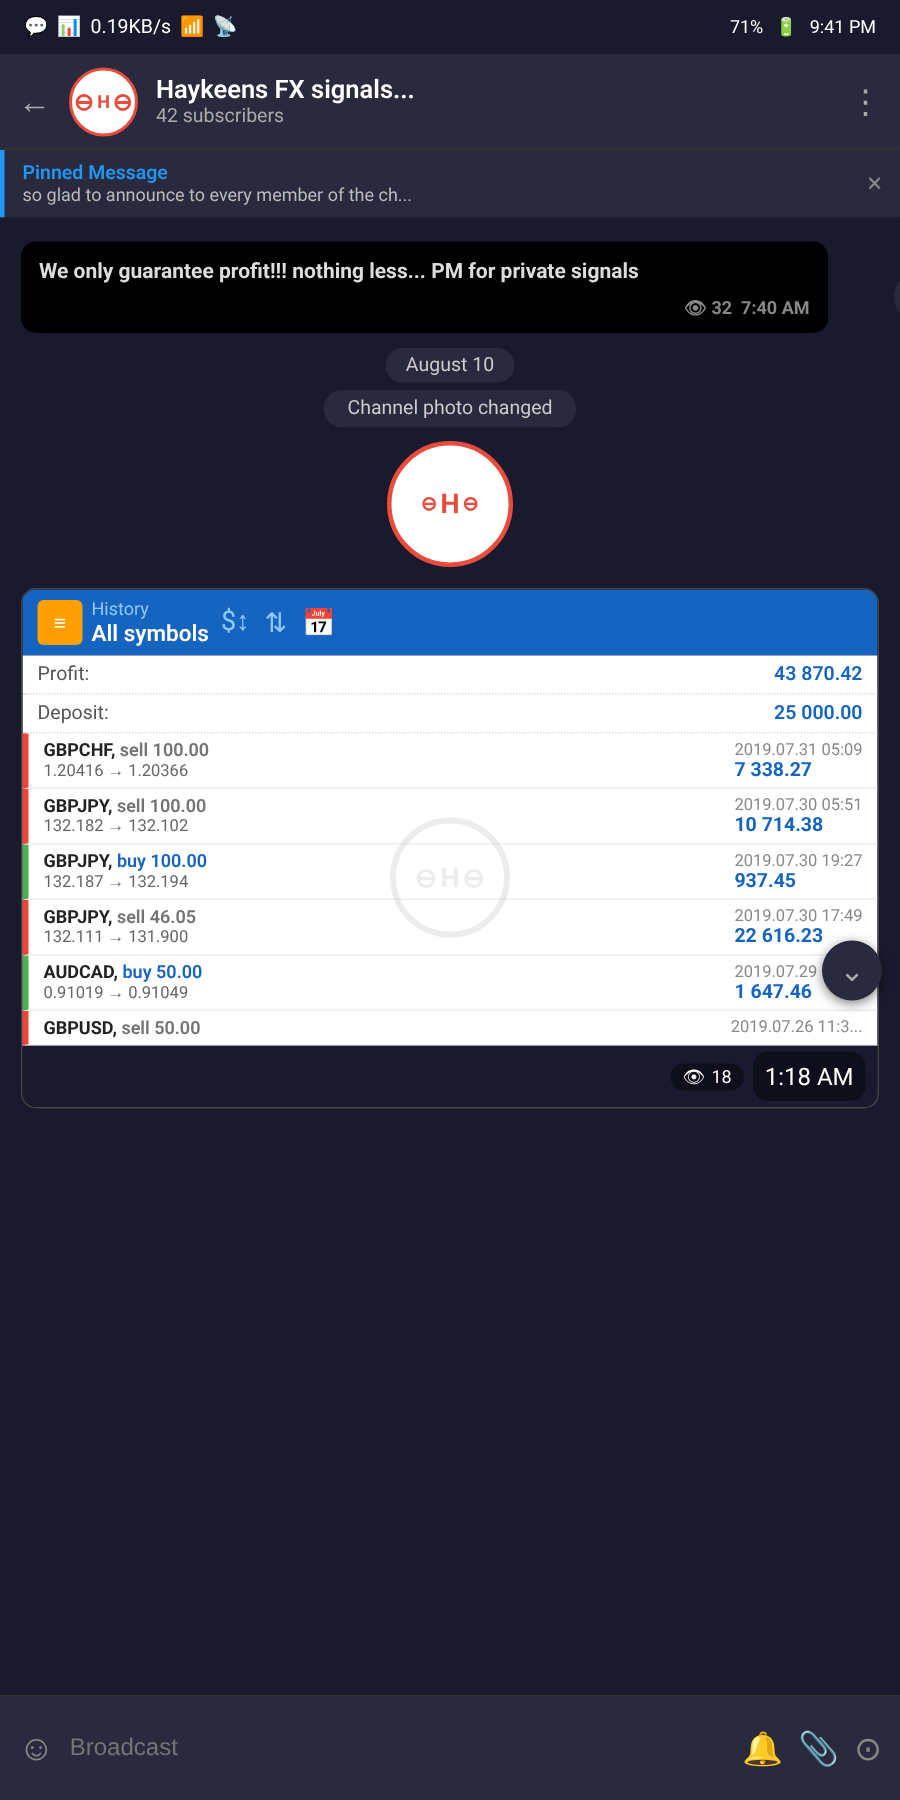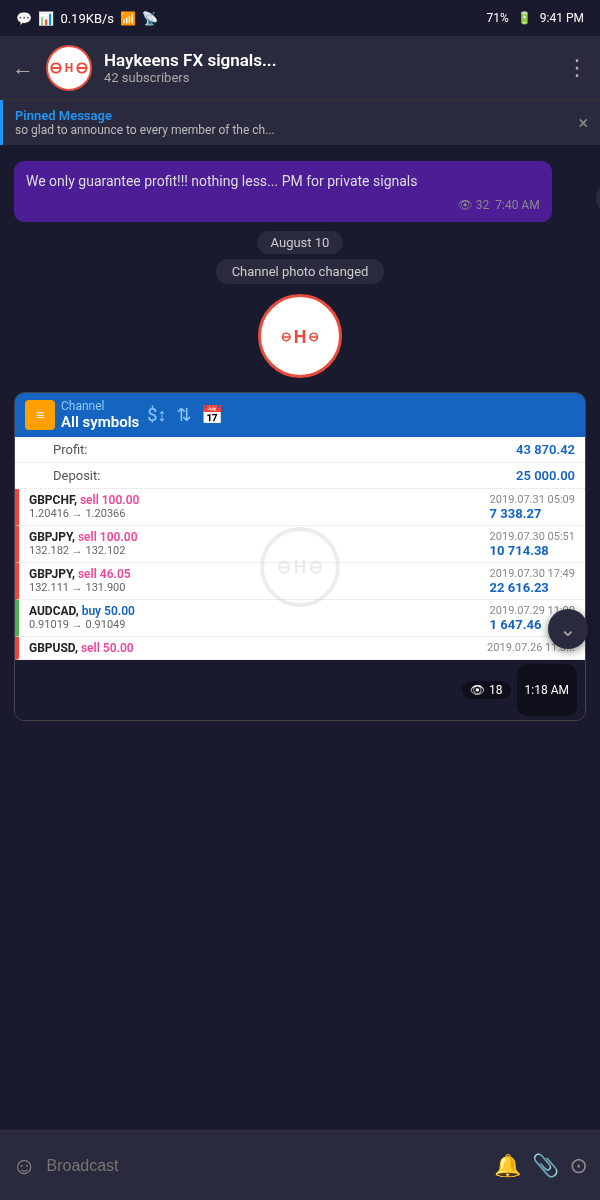--- a/index.html
+++ b/index.html
@@ -73,26 +73,27 @@
     
     .chat-area {
       background: #1a1a2e;
       flex: 1;
       padding: 10px 0;
       overflow: hidden;
     }
 
     
     .msg-bubble {
-      background: #4c1d95;
+      background: #000000;
       border-radius: 10px;
       margin: 6px 14px 6px 14px;
       padding: 10px 12px;
       position: relative;
       max-width: 94%;
+      font-weight: bold;
     }
     .msg-text { font-size: 14px; color: #ddd; line-height: 1.5; }
     .msg-meta {
       display: flex;
       align-items: center;
       justify-content: flex-end;
       gap: 6px;
       margin-top: 6px;
     }
     .msg-views { font-size: 12px; color: #888; display: flex; align-items: center; gap: 3px; }
@@ -179,54 +180,54 @@
 
     .history-body { background: #fff; color: #222; }
 
     .summary-row {
       display: flex;
       justify-content: space-between;
       padding: 5px 10px;
       border-bottom: 1px dotted #ddd;
       font-size: 13px;
     }
-    .summary-row .label { color: #555; margin-left: 28px; }
+    .summary-row .label { color: #555; }
     .summary-row .value { color: #1565c0; font-weight: 600; }
 
     .trade-row {
       border-left: 4px solid #4caf50;
       padding: 4px 10px;
       border-bottom: 1px solid #eee;
       display: flex;
       justify-content: space-between;
       align-items: flex-start;
       font-size: 12px;
     }
     .trade-row.sell { border-left-color: #f44336; }
     .trade-left {}
     .trade-pair { font-weight: 700; color: #222; }
     .trade-action-buy { color: #1565c0; font-weight: 600; }
-    .trade-action-sell { color: #ec4899; font-weight: 600; }
+    .trade-action-sell { color: #737373; font-weight: 600; }
     .trade-prices { color: #666; font-size: 11px; }
     .trade-right { text-align: left; }
     .trade-date { color: #888; font-size: 11px; }
     .trade-profit { color: #1565c0; font-weight: 700; font-size: 13px; }
     .views-badge {
       background: rgba(0,0,0,0.4);
       color: #fff;
       font-size: 12px;
       padding: 2px 8px;
       border-radius: 10px;
       display: flex; align-items: center; gap: 4px;
     }
     .time-badge {
       background: rgba(0,0,0,0.4);
       color: #fff;
-      font-size: 12px;
-      padding: 19px 8px;
+      font-size: 16px;
+      padding: 7px 8px;
       border-radius: 10px;
     }
 
     
     .scroll-down-btn {
       position: absolute;
       right: 12px;
       bottom: 90px;
       width: 40px; height: 40px;
       background: #2a2a3e;
@@ -339,21 +340,21 @@
   </div>
 
   <div class="history-card">
 
     <div class="history-header">
       <div style="display:flex;align-items:center;gap:6px;">
         <div class="history-header-icon">
           <span>≡</span>
         </div>
         <div class="history-header-text">
-          <div class="ht-top">Channel</div>
+          <div class="ht-top">History</div>
           <div class="ht-bot">All symbols</div>
         </div>
       </div>
       <div class="history-header-icons">
         <span>$↕</span>
         <span>⇅</span>
         <span>📅</span>
       </div>
     </div>
 
@@ -391,20 +392,33 @@
               <span class="trade-action-sell"> sell 100.00</span>
             </div>
             <div class="trade-prices">132.182 → 132.102</div>
           </div>
           <div class="trade-right">
             <div class="trade-date">2019.07.30 05:51</div>
             <div class="trade-profit">10 714.38</div>
           </div>
         </div>
 
+        <div class="trade-row">
+          <div class="trade-left">
+            <div>
+              <span class="trade-pair">GBPJPY,</span>
+              <span class="trade-action-buy"> buy 100.00</span>
+            </div>
+            <div class="trade-prices">132.187 → 132.194</div>
+          </div>
+          <div class="trade-right">
+            <div class="trade-date">2019.07.30 19:27</div>
+            <div class="trade-profit">937.45</div>
+          </div>
+        </div>
 
         <div class="trade-row sell">
           <div class="trade-left">
             <div>
               <span class="trade-pair">GBPJPY,</span>
               <span class="trade-action-sell"> sell 46.05</span>
             </div>
             <div class="trade-prices">132.111 → 131.900</div>
           </div>
           <div class="trade-right">

